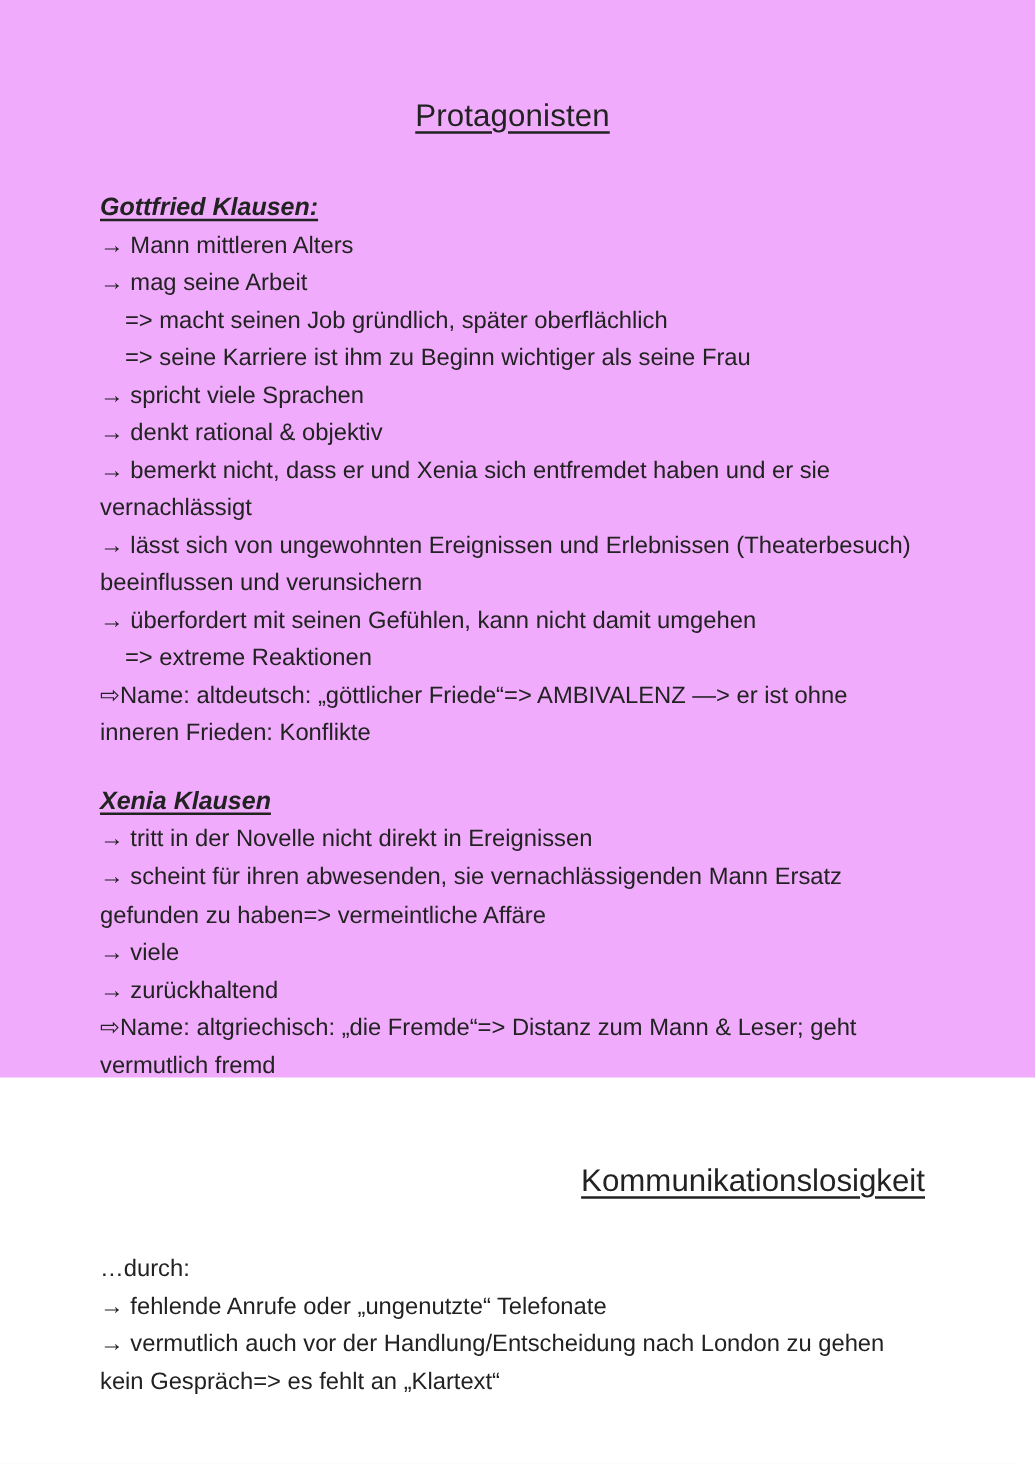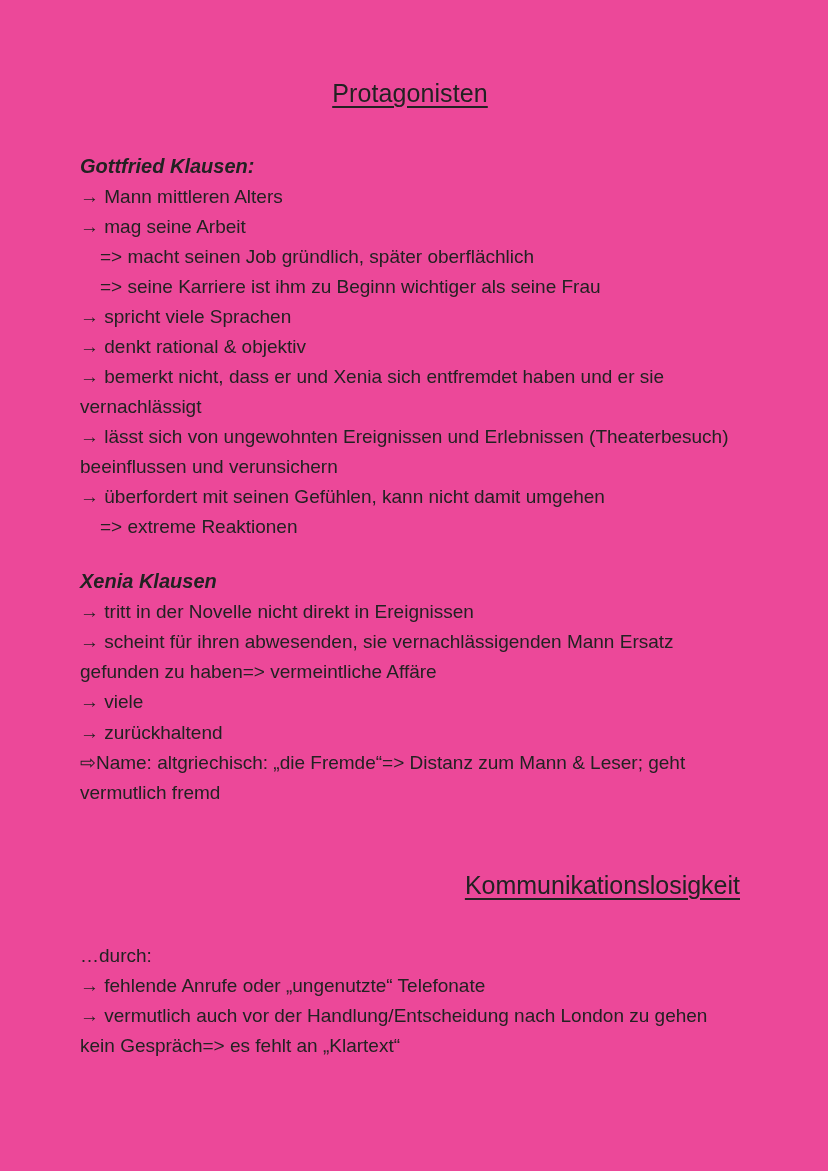--- a/index.html
+++ b/index.html
@@ -10,22 +10,22 @@
   body {
     width: 828px;
     height: 1171px;
     font-family: "Liberation Sans", sans-serif;
     color: #222222;
     -webkit-font-smoothing: antialiased;
   }
   .page {
     position: relative;
     width: 828px;
-    height: 1171px;
-    background: #ec4899;
+    height: 862px;
+    background: #f0abfc;
     box-sizing: border-box;
     padding: 78px 88px 0 80px;
   }
   .doc-title {
     text-align: center;
     font-size: 25px;
     font-weight: 400;
     line-height: 1.25;
     margin: 0 0 44px 0;
     letter-spacing: 0.1px;
@@ -36,20 +36,21 @@
     text-decoration-thickness: 1.5px;
   }
   .section-heading {
     font-size: 20px;
     font-weight: 700;
     font-style: italic;
     margin: 0 0 2px 0;
     line-height: 1.35;
   }
   .section-heading .u {
+    text-decoration: underline;
     text-underline-offset: 3px;
     text-decoration-thickness: 2px;
   }
   .lines {
     margin: 0;
     padding: 0;
     list-style: none;
   }
   .line {
     font-size: 19px;
@@ -96,20 +97,21 @@
       <p class="line">→ Mann mittleren Alters</p>
       <p class="line">→ mag seine Arbeit</p>
       <p class="line sub">=&gt; macht seinen Job gründlich, später oberflächlich</p>
       <p class="line sub">=&gt; seine Karriere ist ihm zu Beginn wichtiger als seine Frau</p>
       <p class="line">→ spricht viele Sprachen</p>
       <p class="line">→ denkt rational &amp; objektiv</p>
       <p class="line">→ bemerkt nicht, dass er und Xenia sich entfremdet haben und er sie vernachlässigt</p>
       <p class="line">→ lässt sich von ungewohnten Ereignissen und Erlebnissen (Theaterbesuch) beeinflussen und verunsichern</p>
       <p class="line">→ überfordert mit seinen Gefühlen, kann nicht damit umgehen</p>
       <p class="line sub">=&gt; extreme Reaktionen</p>
+      <p class="line">⇨Name: altdeutsch: „göttlicher Friede“=&gt; AMBIVALENZ —&gt; er ist ohne inneren Frieden: Konflikte</p>
     </div>
   </div>
 
   <div class="gap-section"></div>
 
   <div class="block">
     <div class="section-heading"><span class="u">Xenia Klausen</span></div>
     <div class="lines">
       <p class="line">→ tritt in der Novelle nicht direkt in Ereignissen</p>
       <p class="line">→ scheint für ihren abwesenden, sie vernachlässigenden Mann Ersatz gefunden zu haben=&gt; vermeintliche Affäre</p>

